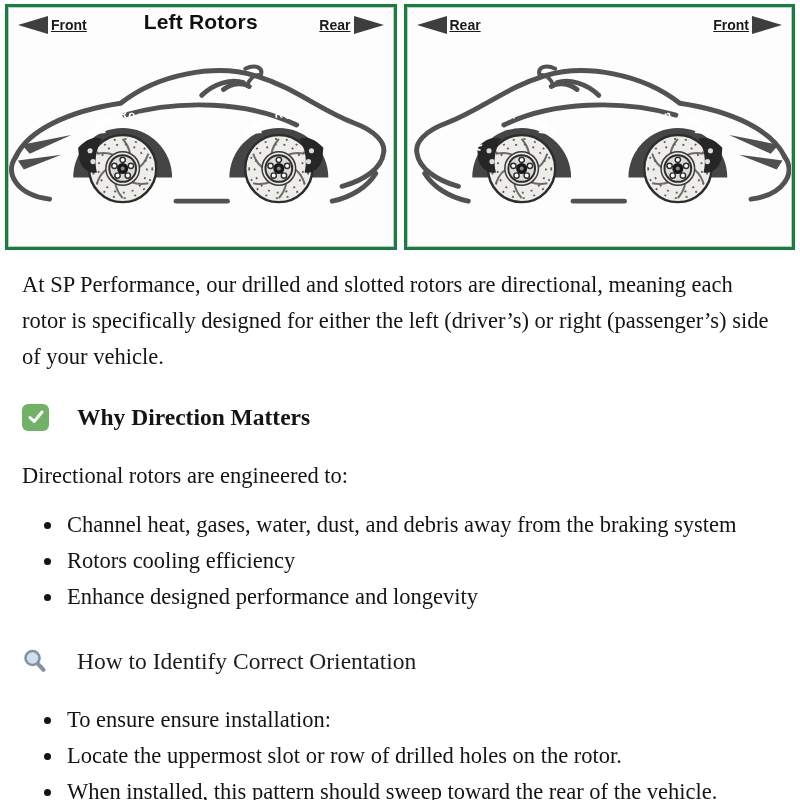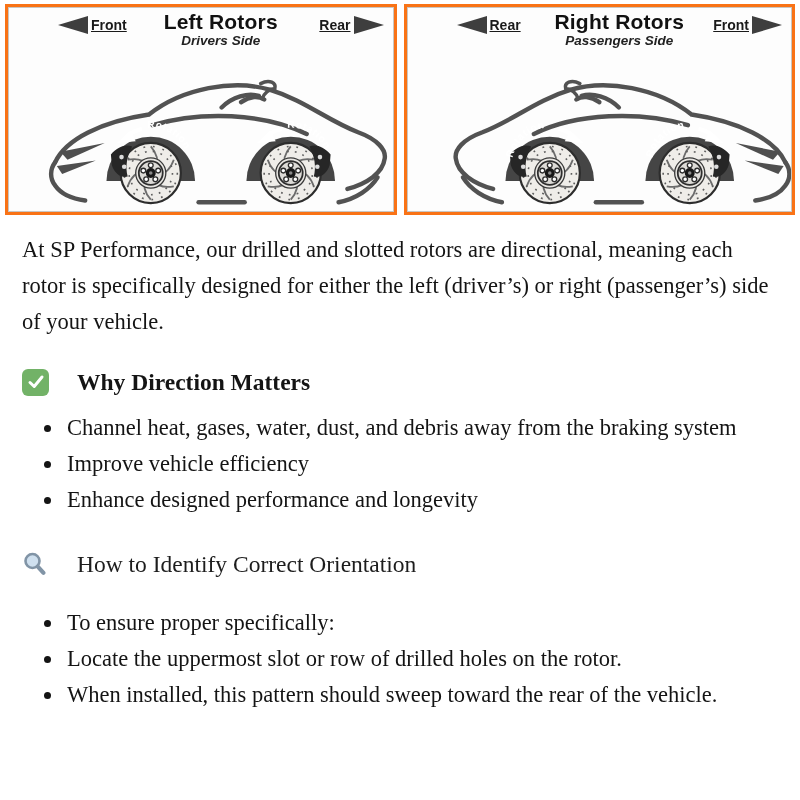--- a/index.html
+++ b/index.html
@@ -7,28 +7,27 @@
   body {
     width: 800px; height: 800px; overflow: hidden;
     font-family: "Liberation Serif", serif;
     color: #141414;
   }
 
   
   .diagram { display: flex; gap: 7px; margin: 4px 5px 0 5px; }
   .panel {
     flex: 1 1 0;
-    border: 3px solid #f97316;
+    border: 3px solid #15803d;
     outline: 1px solid #c9c6c3;
     outline-offset: -4px;
     background: #fdfdfd;
-    height: 211px;
+    height: 246px;
     position: relative;
     overflow: hidden;
-    padding-left: 40px;
   }
   .panel-header { position: relative; height: 46px; }
   .title-block { text-align: center; padding-top: 4px; }
   .panel-title {
     font-family: "Liberation Sans", sans-serif;
     font-weight: 700; font-size: 21px; line-height: 22px; color: #111;
     letter-spacing: 0.2px;
   }
   .panel-subtitle {
     font-family: "Liberation Sans", sans-serif;
@@ -142,21 +141,20 @@
 <div class="diagram">
 
   <div class="panel">
     <div class="panel-header">
       <div class="dir-label at-left">
         <span class="tri tri-left"></span>
         <span class="txt">Front</span>
       </div>
       <div class="title-block">
         <div class="panel-title">Left Rotors</div>
-        <div class="panel-subtitle">Drivers Side</div>
       </div>
       <div class="dir-label at-right">
         <span class="txt">Rear</span>
         <span class="tri tri-right"></span>
       </div>
     </div>
     <svg class="car-svg" viewBox="0 0 390 160" preserveAspectRatio="xMidYMax meet">
       <use href="#car-body"></use>
       <g transform="translate(116,108)">
         <path d="M -24,-36 A 43 43 0 0 1 -10,-42" stroke="#ffffff" stroke-width="4.5" fill="none"></path>
@@ -169,24 +167,20 @@
         <text class="rot"><textPath href="#rt-l">Rotation</textPath></text>
       </g>
     </svg>
   </div>
 
   <div class="panel">
     <div class="panel-header">
       <div class="dir-label at-left">
         <span class="tri tri-left"></span>
         <span class="txt">Rear</span>
-      </div>
-      <div class="title-block">
-        <div class="panel-title">Right Rotors</div>
-        <div class="panel-subtitle">Passengers Side</div>
       </div>
       <div class="dir-label at-right">
         <span class="txt">Front</span>
         <span class="tri tri-right"></span>
       </div>
     </div>
     <svg class="car-svg" viewBox="0 0 390 160" preserveAspectRatio="xMidYMax meet">
       <use href="#car-body" transform="translate(390,0) scale(-1,1)"></use>
       <g transform="translate(116,108)">
         <path d="M 10,-42 A 43 43 0 0 1 24,-36" stroke="#ffffff" stroke-width="4.5" fill="none"></path>
@@ -208,36 +202,37 @@
 
   <h2 class="sec-heading">
     <span class="check-emoji">
       <svg width="18" height="18" viewBox="0 0 18 18">
           <path d="M 3,9.5 L 7.2,13.5 L 15,4" fill="none" stroke="#ffffff" stroke-width="3" stroke-linecap="round" stroke-linejoin="round"></path>
         </svg>
     </span>
     <span>Why Direction Matters</span>
   </h2>
 
+  <p class="lead">Directional rotors are engineered to:</p>
 
   <ul class="bullets">
     <li>Channel heat, gases, water, dust, and debris away from the braking system</li>
-    <li>Improve vehicle efficiency</li>
+    <li>Rotors cooling efficiency</li>
     <li>Enhance designed performance and longevity</li>
   </ul>
 
   <h2 class="sec-heading regular">
     <span class="mag-emoji">
       <svg width="27" height="27" viewBox="0 0 27 27">
         <circle cx="10.5" cy="10" r="7" fill="#cfe0ef" stroke="#8194a6" stroke-width="2.6"></circle>
         <line x1="15.8" y1="15.6" x2="21.5" y2="21.8" stroke="#8194a6" stroke-width="4.2" stroke-linecap="round"></line>
       </svg>
     </span>
     <span>How to Identify Correct Orientation</span>
   </h2>
 
   <ul class="bullets spaced">
-    <li>To ensure proper specifically:</li>
+    <li>To ensure ensure installation:</li>
     <li>Locate the uppermost slot or row of drilled holes on the rotor.</li>
     <li>When installed, this pattern should sweep toward the rear of the vehicle.</li>
   </ul>
 
 </div>
 
 </body></html>

